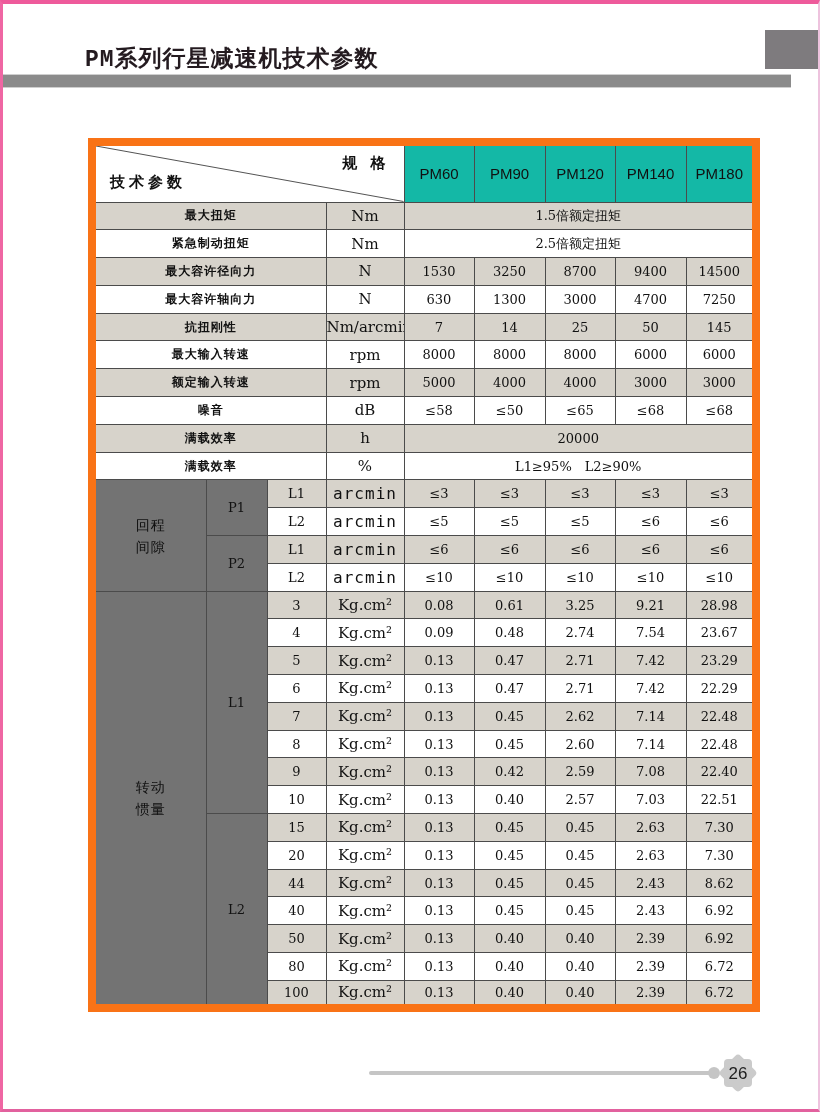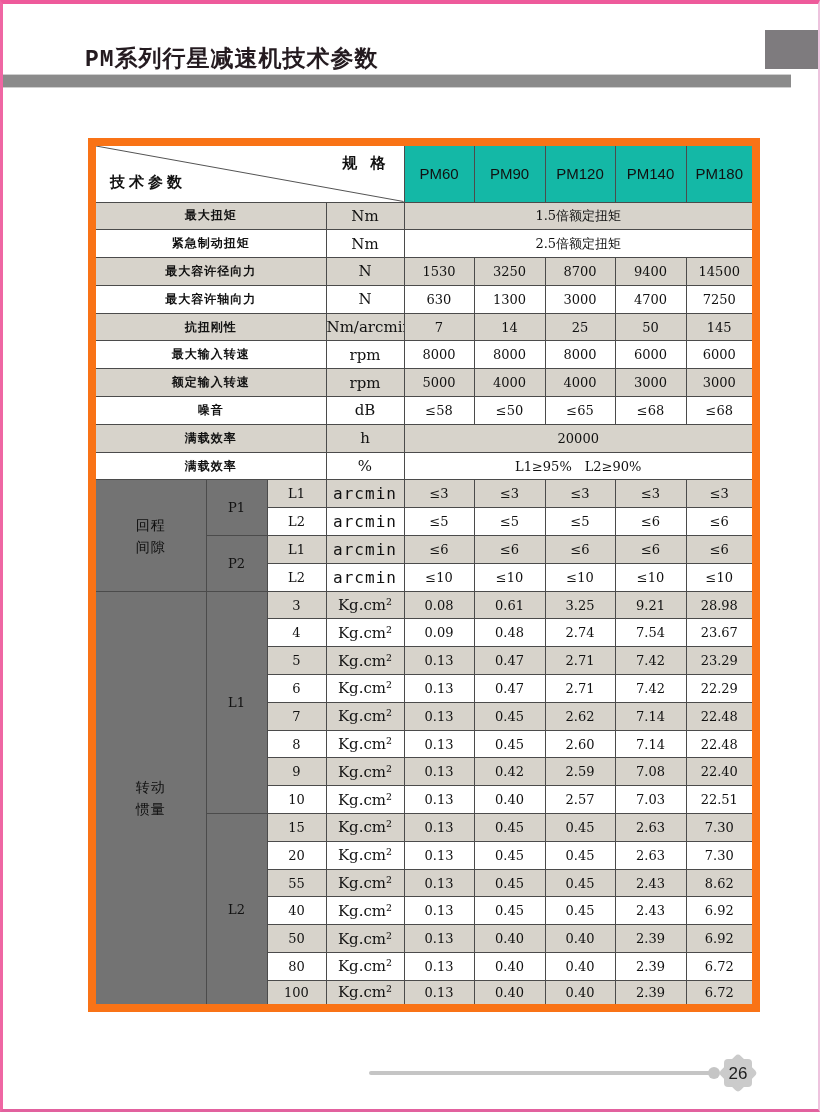--- a/index.html
+++ b/index.html
@@ -318,21 +318,21 @@
         <tr>
           <td class="sub-cell">20</td>
           <td class="unit-cell">Kg.cm²</td>
           <td class="value-cell">0.13</td>
           <td class="value-cell">0.45</td>
           <td class="value-cell">0.45</td>
           <td class="value-cell">2.63</td>
           <td class="value-cell">7.30</td>
         </tr>
         <tr class="shaded">
-          <td class="sub-cell">55</td>
+          <td class="sub-cell">44</td>
           <td class="unit-cell">Kg.cm²</td>
           <td class="value-cell">0.13</td>
           <td class="value-cell">0.45</td>
           <td class="value-cell">0.45</td>
           <td class="value-cell">2.43</td>
           <td class="value-cell">8.62</td>
         </tr>
         <tr>
           <td class="sub-cell">40</td>
           <td class="unit-cell">Kg.cm²</td>

